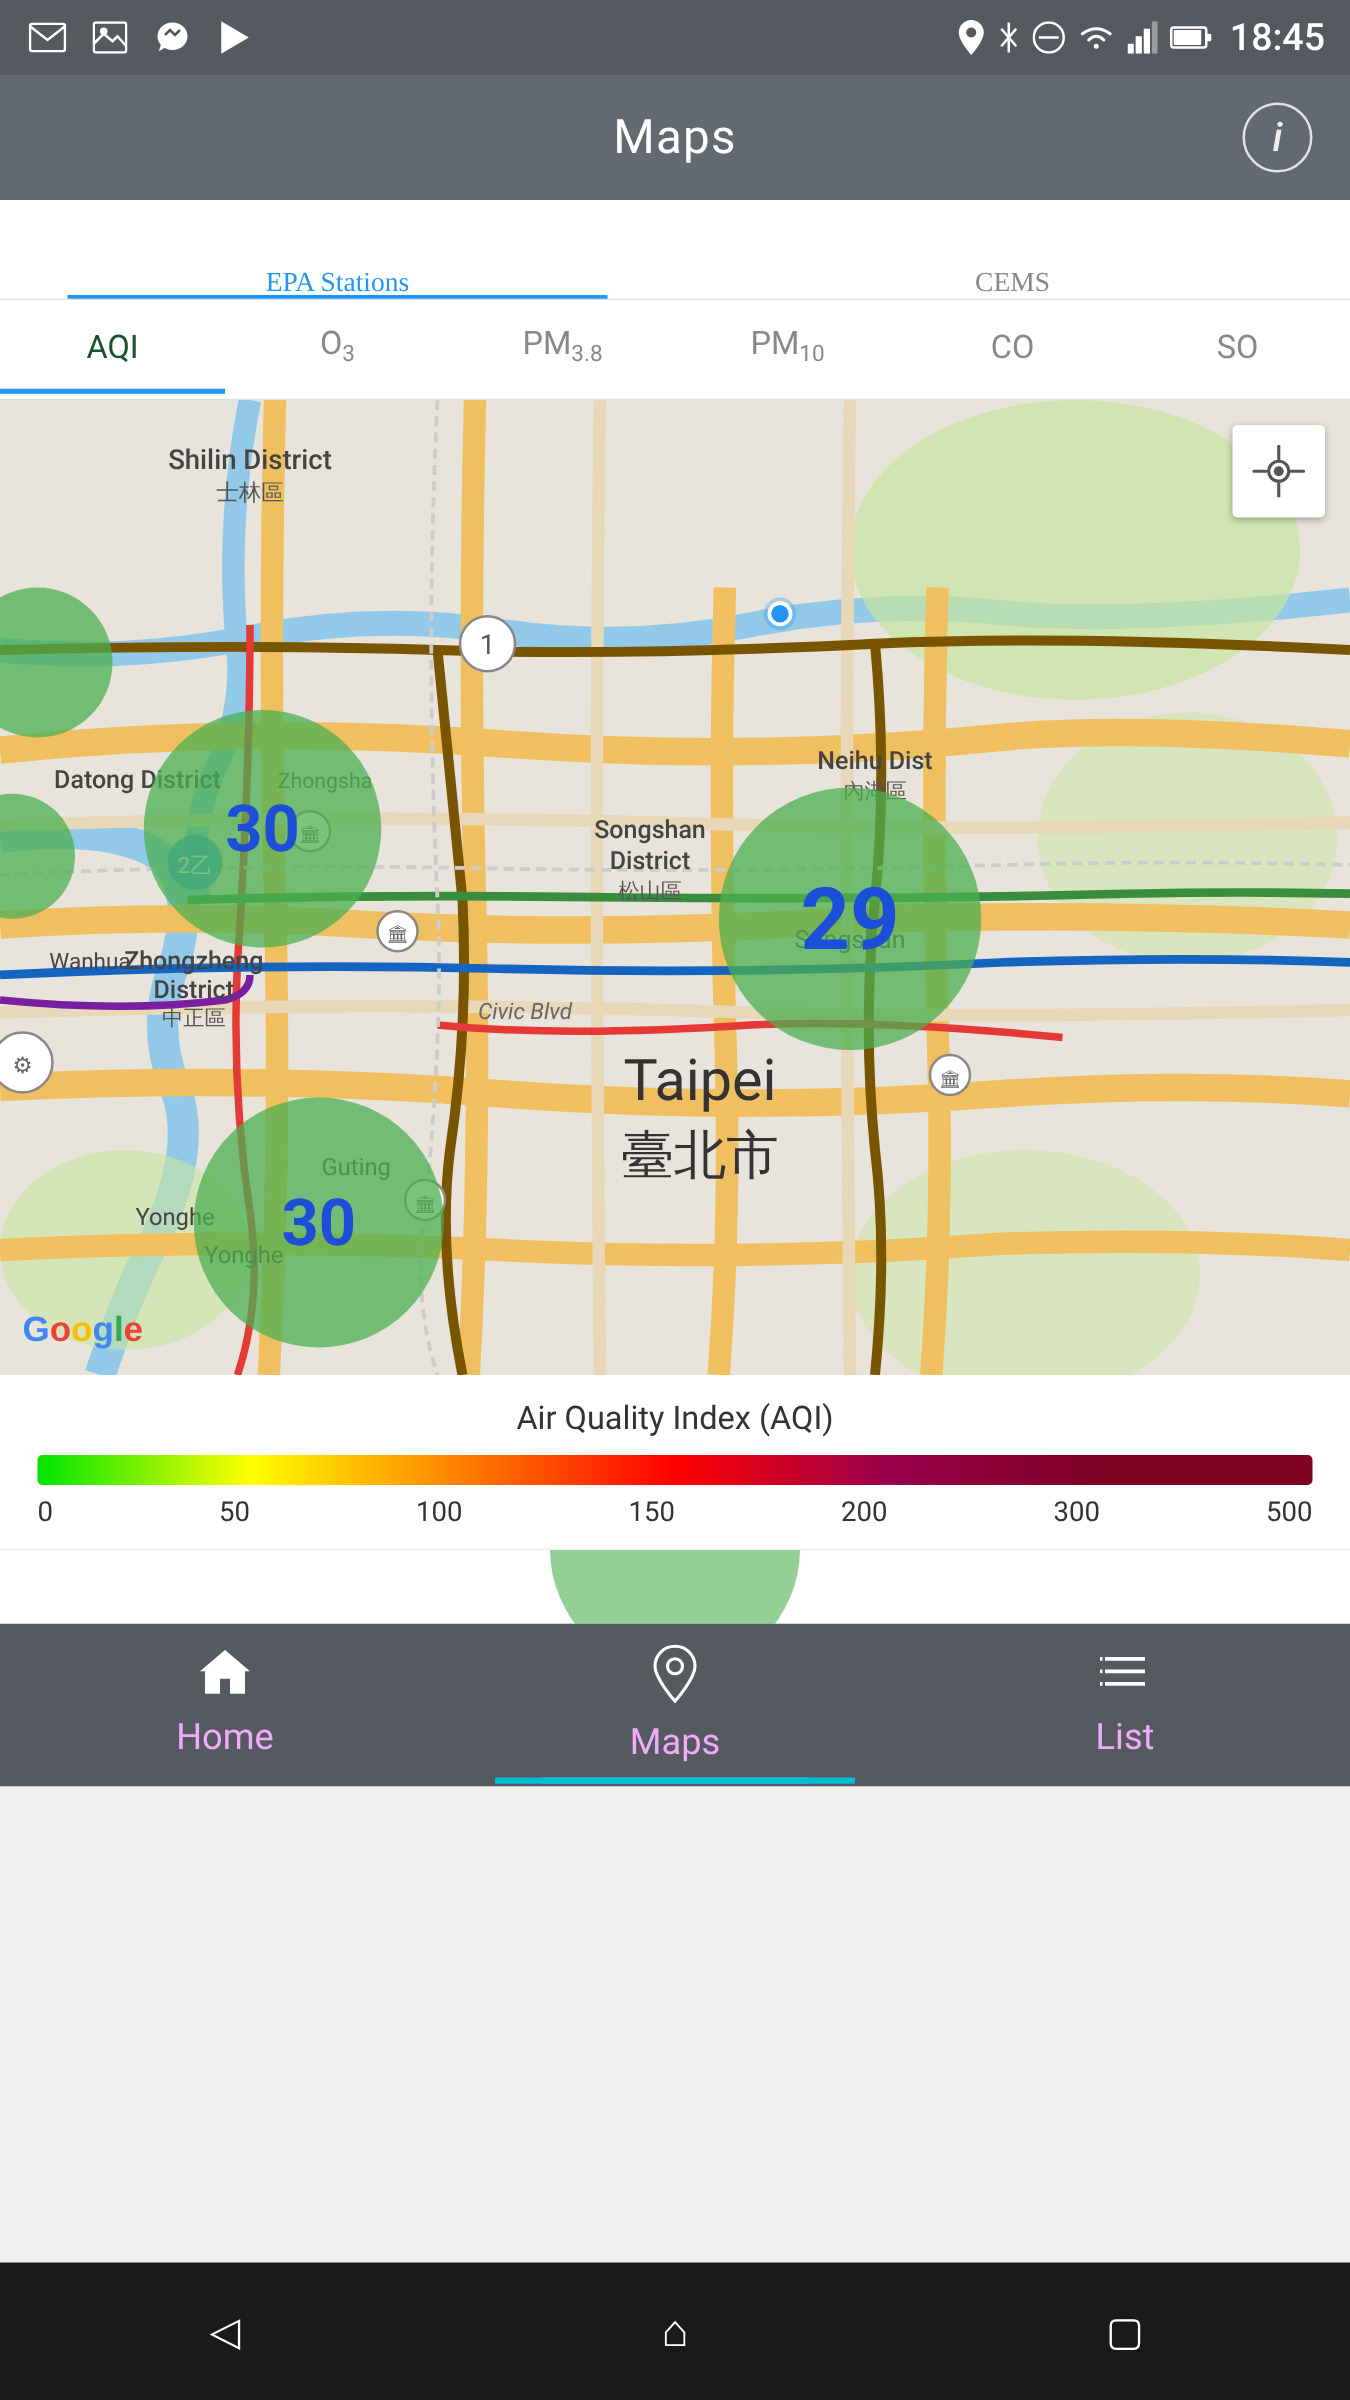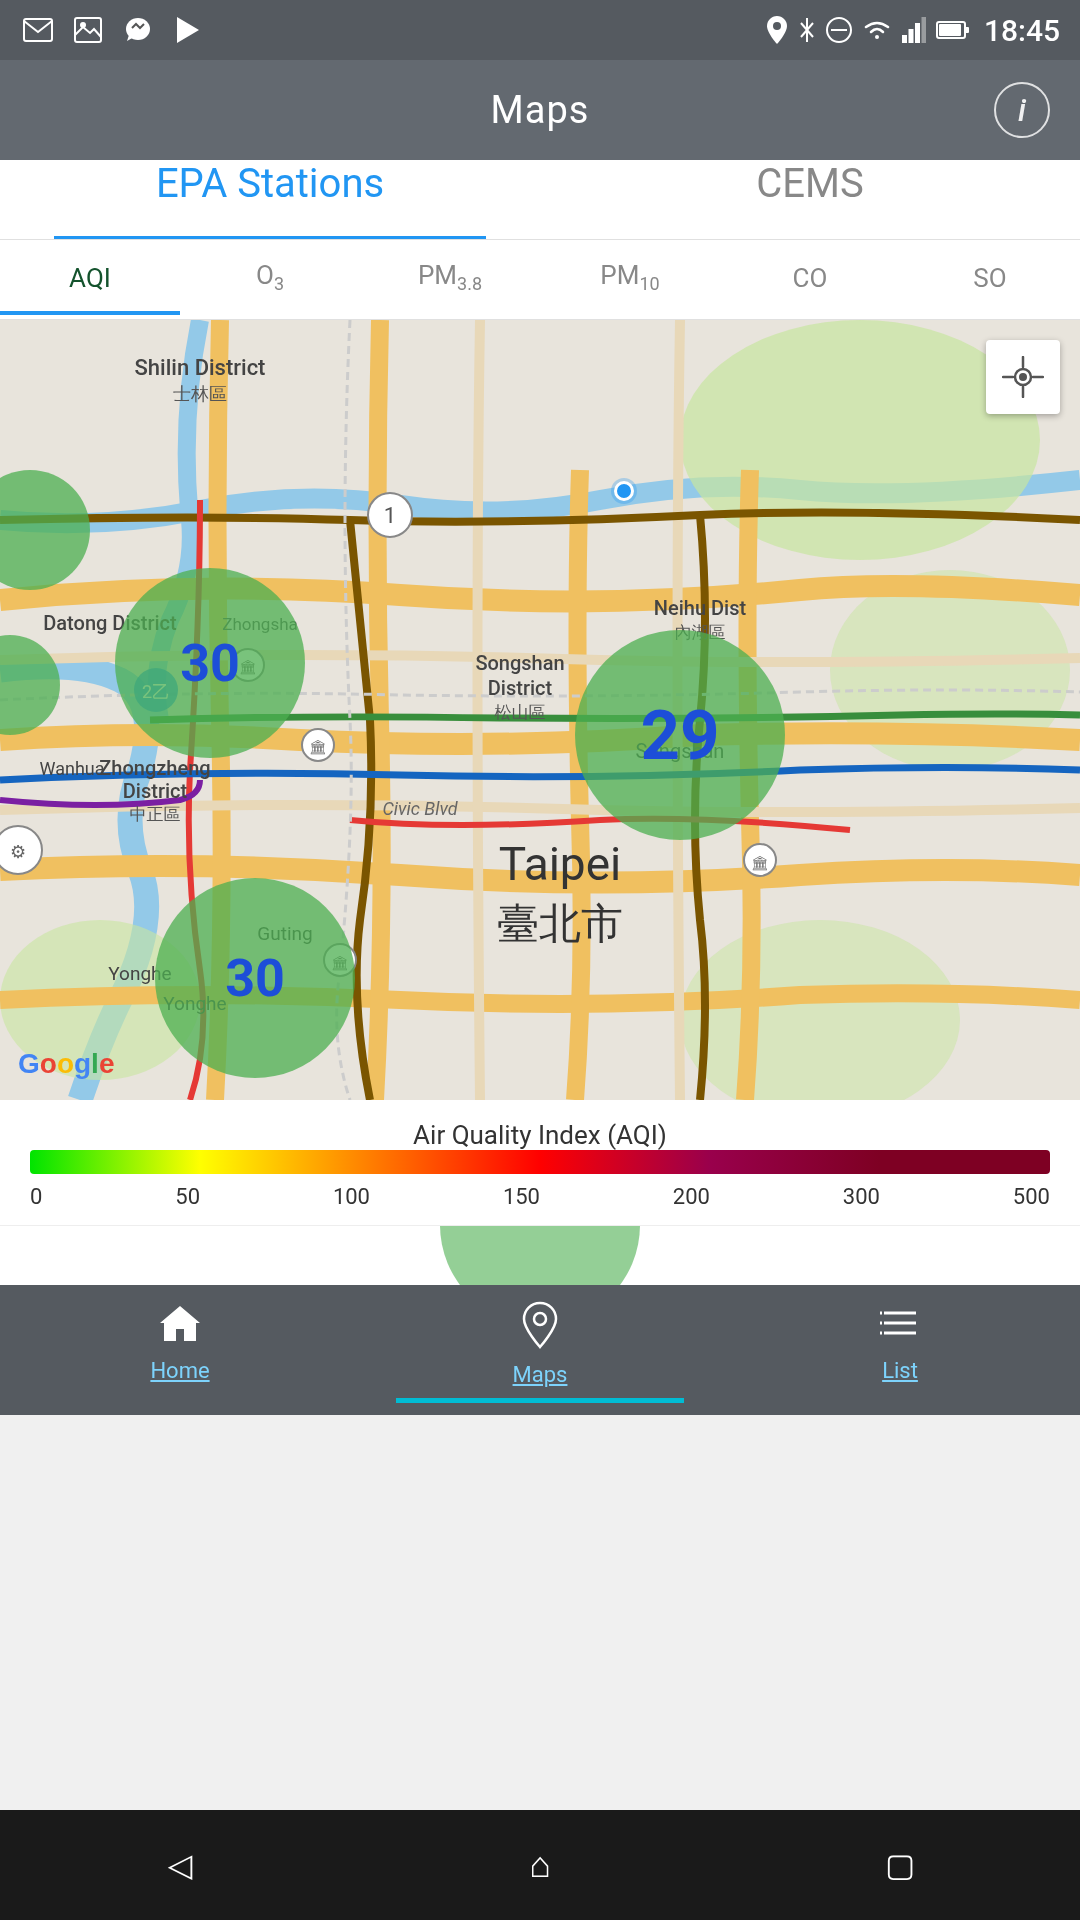--- a/index.html
+++ b/index.html
@@ -82,26 +82,27 @@
       height: 80px;
       background: white;
       display: flex;
       align-items: center;
       border-bottom: 1px solid #e0e0e0;
     }
     .main-tab {
       flex: 1;
       height: 100%;
       display: flex;
-      align-items: flex-start;
-      justify-content: center;
-      font-size: 40px;
+      align-items: flex-end;
+      justify-content: center;
+      font-size: 22px;
       color: #888;
       cursor: pointer;
       position: relative;
+      font-family: Liberation Serif, serif;
     }
     .main-tab.active {
       color: #2196F3;
     }
     .main-tab.active::after {
       content: '';
       position: absolute;
       bottom: 0;
       left: 10%;
       width: 80%;
@@ -210,20 +211,21 @@
     
     .legend-area {
       width: 100%;
       background: white;
       padding: 20px 30px 16px;
     }
     .legend-title {
       text-align: center;
       font-size: 26px;
       color: #333;
+      margin-bottom: 14px;
     }
     .legend-bar {
       width: 100%;
       height: 24px;
       border-radius: 4px;
       background: linear-gradient(to right, #00e400, #ffff00, #ff7e00, #ff0000, #99004c, #7e0023, #7e0023);
       margin-bottom: 10px;
     }
     .legend-labels {
       display: flex;
@@ -260,23 +262,22 @@
       width: 60%;
       height: 5px;
       background: #00bcd4;
     }
     .nav-icon {
       color: white;
       font-size: 42px;
       line-height: 1;
     }
     .nav-label {
-      color: #7dd3fc;
-      font-size: 22px;
-      text-decoration: underline;
+      color: #f0abfc;
+      font-size: 29px;
     }
 
     
     .android-nav {
       width: 100%;
       height: 110px;
       background: #1a1a1a;
       display: flex;
       align-items: center;
       justify-content: space-around;

